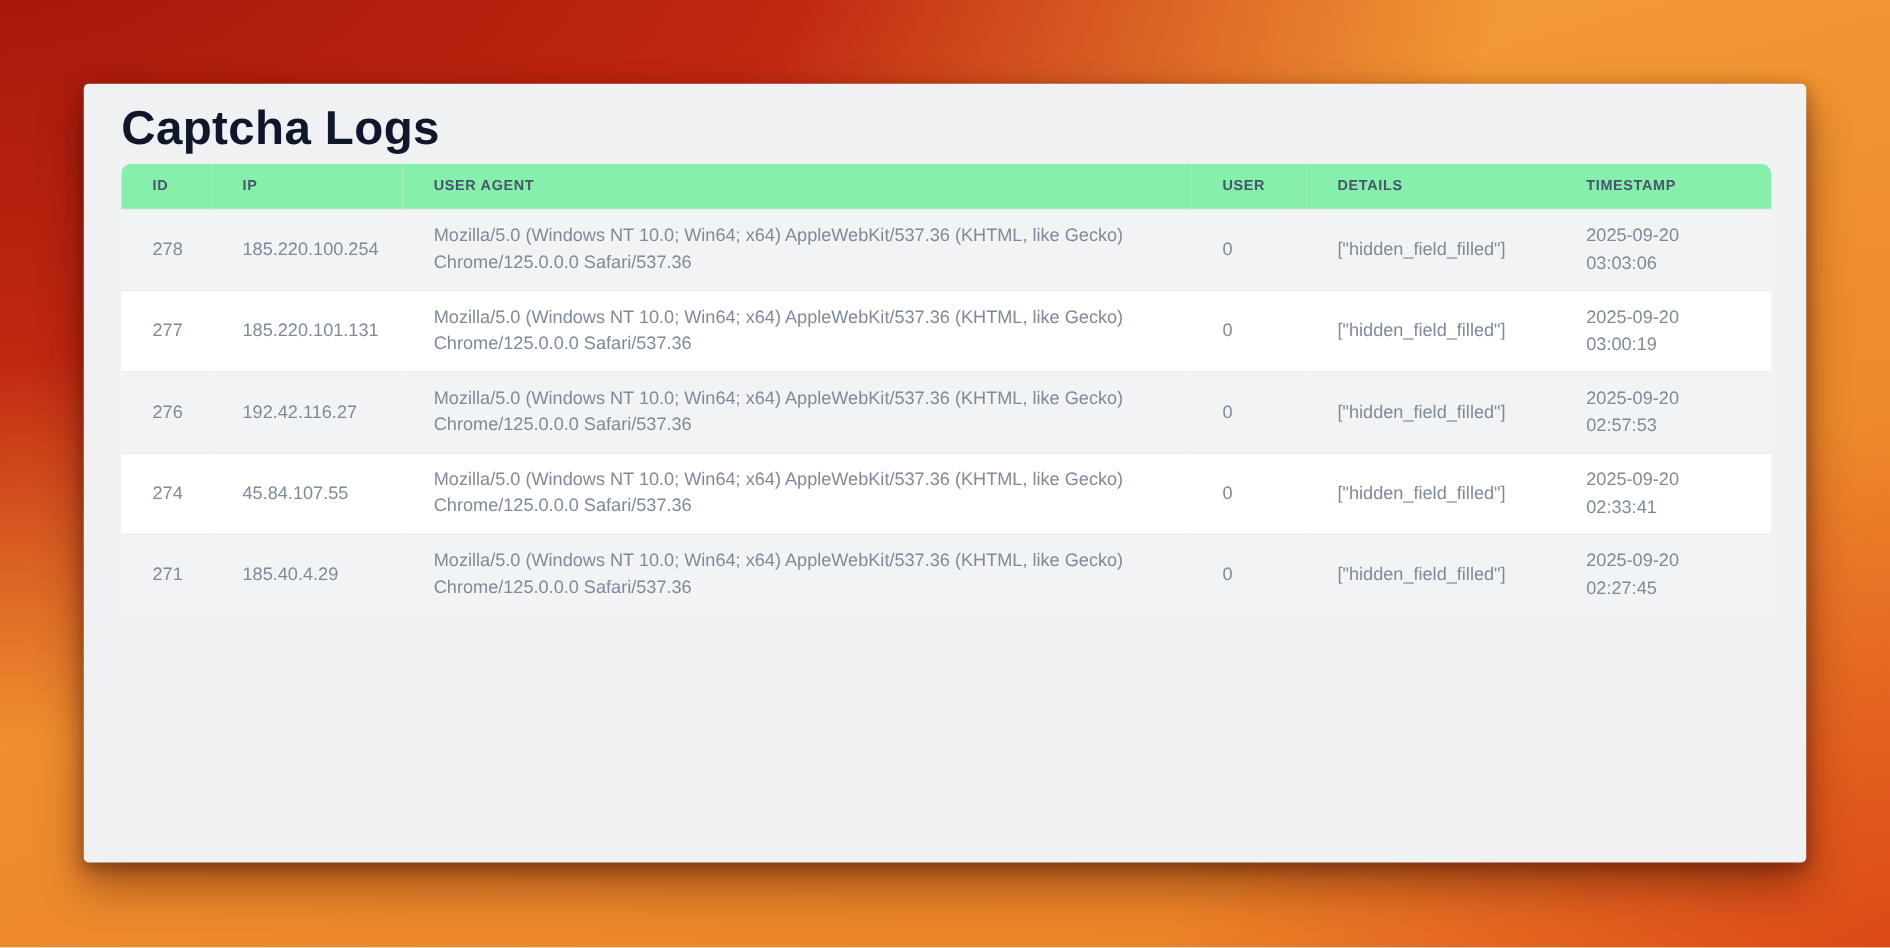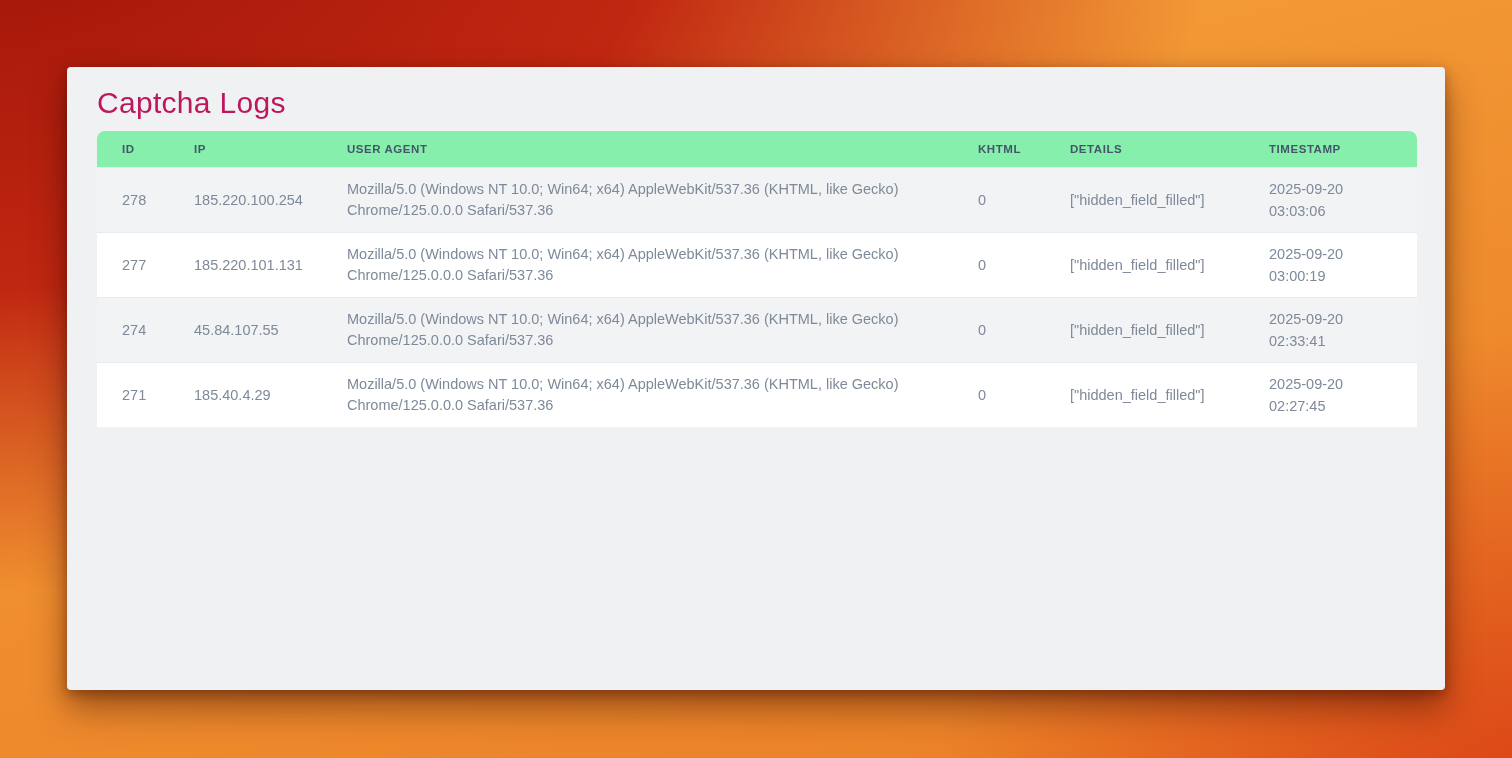--- a/index.html
+++ b/index.html
@@ -27,25 +27,25 @@
     height: 623px;
     background: #f0f1f3;
     border-radius: 4px;
     box-shadow: 0 18px 35px rgba(50, 8, 0, 0.45), 0 4px 12px rgba(60, 10, 0, 0.35);
     overflow: hidden;
     box-sizing: border-box;
     padding-top: 18px;
   }
   .title {
     margin: 0 0 0 30px;
-    font-size: 30px;
+    font-size: 38px;
     line-height: 36px;
-    font-weight: 400;
+    font-weight: 700;
     letter-spacing: 0.3px;
-    color: #be185d;
+    color: #0f172a;
   }
   .table-wrap {
     margin: 10px 30px 0 30px;
     width: 1320px;
     background: #ffffff;
     border-radius: 8px 8px 0 0;
     overflow: hidden;
   }
   table {
     width: 1320px;
@@ -92,41 +92,49 @@
           <col style="width:631px">
           <col style="width:92px">
           <col style="width:199px">
           <col style="width:173px">
         </colgroup>
         <thead>
           <tr id="head-row">
               <th>ID</th>
               <th>IP</th>
               <th>USER AGENT</th>
-              <th>KHTML</th>
+              <th>USER</th>
               <th>DETAILS</th>
               <th>TIMESTAMP</th>
             </tr>
         </thead>
         <tbody id="body-rows">
             <tr>
               <td class="col-id">278</td>
               <td class="col-ip">185.220.100.254</td>
               <td class="col-ua">Mozilla/5.0 (Windows NT 10.0; Win64; x64) AppleWebKit/537.36 (KHTML, like Gecko) Chrome/125.0.0.0 Safari/537.36</td>
               <td class="col-score">0</td>
               <td class="col-details">["hidden_field_filled"]</td>
               <td class="col-timestamp">2025-09-20 03:03:06</td>
             </tr>
             <tr>
               <td class="col-id">277</td>
               <td class="col-ip">185.220.101.131</td>
               <td class="col-ua">Mozilla/5.0 (Windows NT 10.0; Win64; x64) AppleWebKit/537.36 (KHTML, like Gecko) Chrome/125.0.0.0 Safari/537.36</td>
               <td class="col-score">0</td>
               <td class="col-details">["hidden_field_filled"]</td>
               <td class="col-timestamp">2025-09-20 03:00:19</td>
+            </tr>
+            <tr>
+              <td class="col-id">276</td>
+              <td class="col-ip">192.42.116.27</td>
+              <td class="col-ua">Mozilla/5.0 (Windows NT 10.0; Win64; x64) AppleWebKit/537.36 (KHTML, like Gecko) Chrome/125.0.0.0 Safari/537.36</td>
+              <td class="col-score">0</td>
+              <td class="col-details">["hidden_field_filled"]</td>
+              <td class="col-timestamp">2025-09-20 02:57:53</td>
             </tr>
             <tr>
               <td class="col-id">274</td>
               <td class="col-ip">45.84.107.55</td>
               <td class="col-ua">Mozilla/5.0 (Windows NT 10.0; Win64; x64) AppleWebKit/537.36 (KHTML, like Gecko) Chrome/125.0.0.0 Safari/537.36</td>
               <td class="col-score">0</td>
               <td class="col-details">["hidden_field_filled"]</td>
               <td class="col-timestamp">2025-09-20 02:33:41</td>
             </tr>
             <tr>

